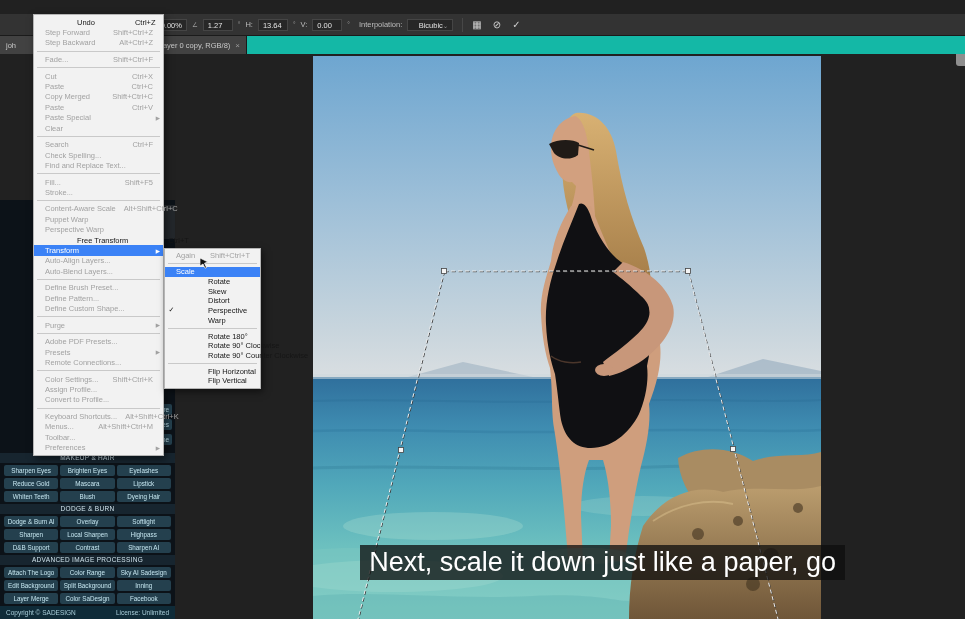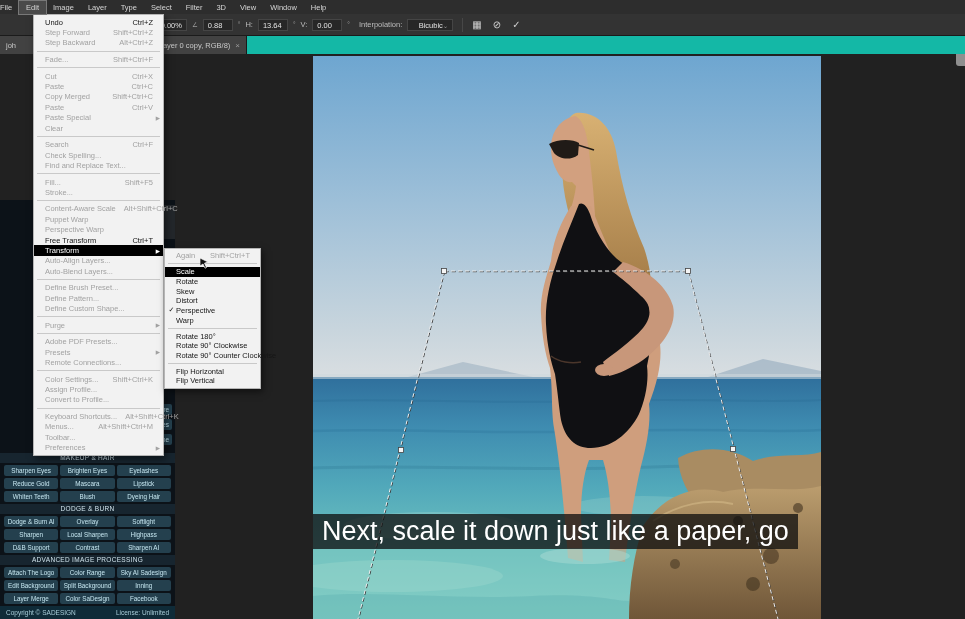--- a/index.html
+++ b/index.html
@@ -46,43 +46,43 @@
   }
   .tab-close { color:#9b9b9b; margin-left:5px; font-size:8px; }
   
   .canvas { position:absolute; left:313px; top:56px; width:508px; height:563px; z-index:6; }
   .canvas svg { position:absolute; left:0; top:0; }
   .right-sliver {
     position:absolute; right:0; top:44px; width:9px; height:22px;
     background:#8f8f8f; border-radius:3px 0 0 3px; z-index:8;
   }
   
-  .caption { position:absolute; left:313px; top:514px; width:532px; text-align:left; z-index:30; }
+  .caption { position:absolute; left:313px; top:545px; width:532px; text-align:right; z-index:30; }
   .caption-line { line-height:35px; white-space:nowrap; }
   .caption-line span {
     display:inline-block; background:rgba(15,15,15,0.76); color:#ffffff;
     font-size:27px; padding:0 9px; line-height:35px;
   }
   
   .menu {
     position:absolute; background:#f2f2f2; border:1px solid #b5b5b5;
     box-shadow:2px 3px 7px rgba(0,0,0,.5); z-index:50;
     font-size:7.5px; color:#a2a2a2; padding:2px 0;
   }
   .edit-menu { left:33px; top:14px; width:131px; }
   .submenu   { left:164px; top:248px; width:97px; }
   .mi { display:flex; align-items:center; height:10.4px; padding:0 3px 0 2px; position:relative; }
   .submenu .mi { height:9.7px; }
   .mi .check { width:9px; text-align:center; font-size:7px; flex:0 0 9px; }
   .mi .lab { white-space:nowrap; }
   .mi .sc { margin-left:auto; padding-left:8px; white-space:nowrap; }
   .mi .arr { width:7px; text-align:right; font-size:5.5px; flex:0 0 7px; }
-  .mi[data-state="on"] { color:#161616; }
+  .mi[data-state="on"] { color:#161616;gap:32px; }
   .mi[data-state="on"] .check { color:#161616; }
-  .mi[data-state="hl"] { background:#000000; color:#ffffff;justify-content:space-between; }
+  .mi[data-state="hl"] { background:#3b82f6; color:#ffffff;justify-content:space-between; }
   .mi[data-state="sep"] { height:0; padding:0; margin:2.6px 3px; border-top:1px solid #c9c9c9; overflow:hidden; }
   .cursor-icon { position:absolute; left:36px; top:17px; z-index:5; }
   
   .panel {
     position:absolute; left:0; top:200px; width:175px; height:419px;
     background:#0c1218; z-index:3;
   }
   .panel-body { position:absolute; left:0; bottom:0; width:175px; }
   .panel-header {
     height:10px; line-height:10px; text-align:center; font-size:6.5px;
@@ -110,59 +110,35 @@
     text-align:right; padding-right:3px; z-index:5;
   }
   
   .xform { z-index:10; pointer-events:none; }
 </style>
 </head>
 <body>
 
 <div class="app">
 
-  <div class="menubar">
-
-      <span class="mb-item">File</span>
-
-      <span class="mb-item">Edit</span>
-
-      <span class="mb-item">Image</span>
-
-      <span class="mb-item">Layer</span>
-
-      <span class="mb-item">Type</span>
-
-      <span class="mb-item">Select</span>
-
-      <span class="mb-item">Filter</span>
-
-      <span class="mb-item">3D</span>
-
-      <span class="mb-item">View</span>
-
-      <span class="mb-item">Window</span>
-
-      <span class="mb-item">Help</span>
-    </div>
 
   <div class="optionsbar">
     <span>7%</span>
     <span class="ob-link">
       <svg width="11" height="9" viewBox="0 0 11 9">
           <g fill="none" stroke="#bdbdbd" stroke-width="1">
             <rect x="0.5" y="2.5" width="5" height="4" rx="2"></rect>
             <rect x="5.5" y="2.5" width="5" height="4" rx="2"></rect>
           </g>
         </svg>
     </span>
     <span>H:</span>
     <span class="ob-box">100.00%</span>
     <span class="ob-unit">∠</span>
-    <span class="ob-box">0.88</span>
+    <span class="ob-box">1.27</span>
     <span class="ob-unit">°</span>
     <span>H:</span>
     <span class="ob-box">13.64</span>
     <span class="ob-unit">°</span>
     <span>V:</span>
     <span class="ob-box">0.00</span>
     <span class="ob-unit">°</span>
     <span style="margin-left:4px">Interpolation:</span>
     <span class="ob-box" style="min-width:46px;display:flex;justify-content:flex-end;">
       <span>Bicubic</span>

